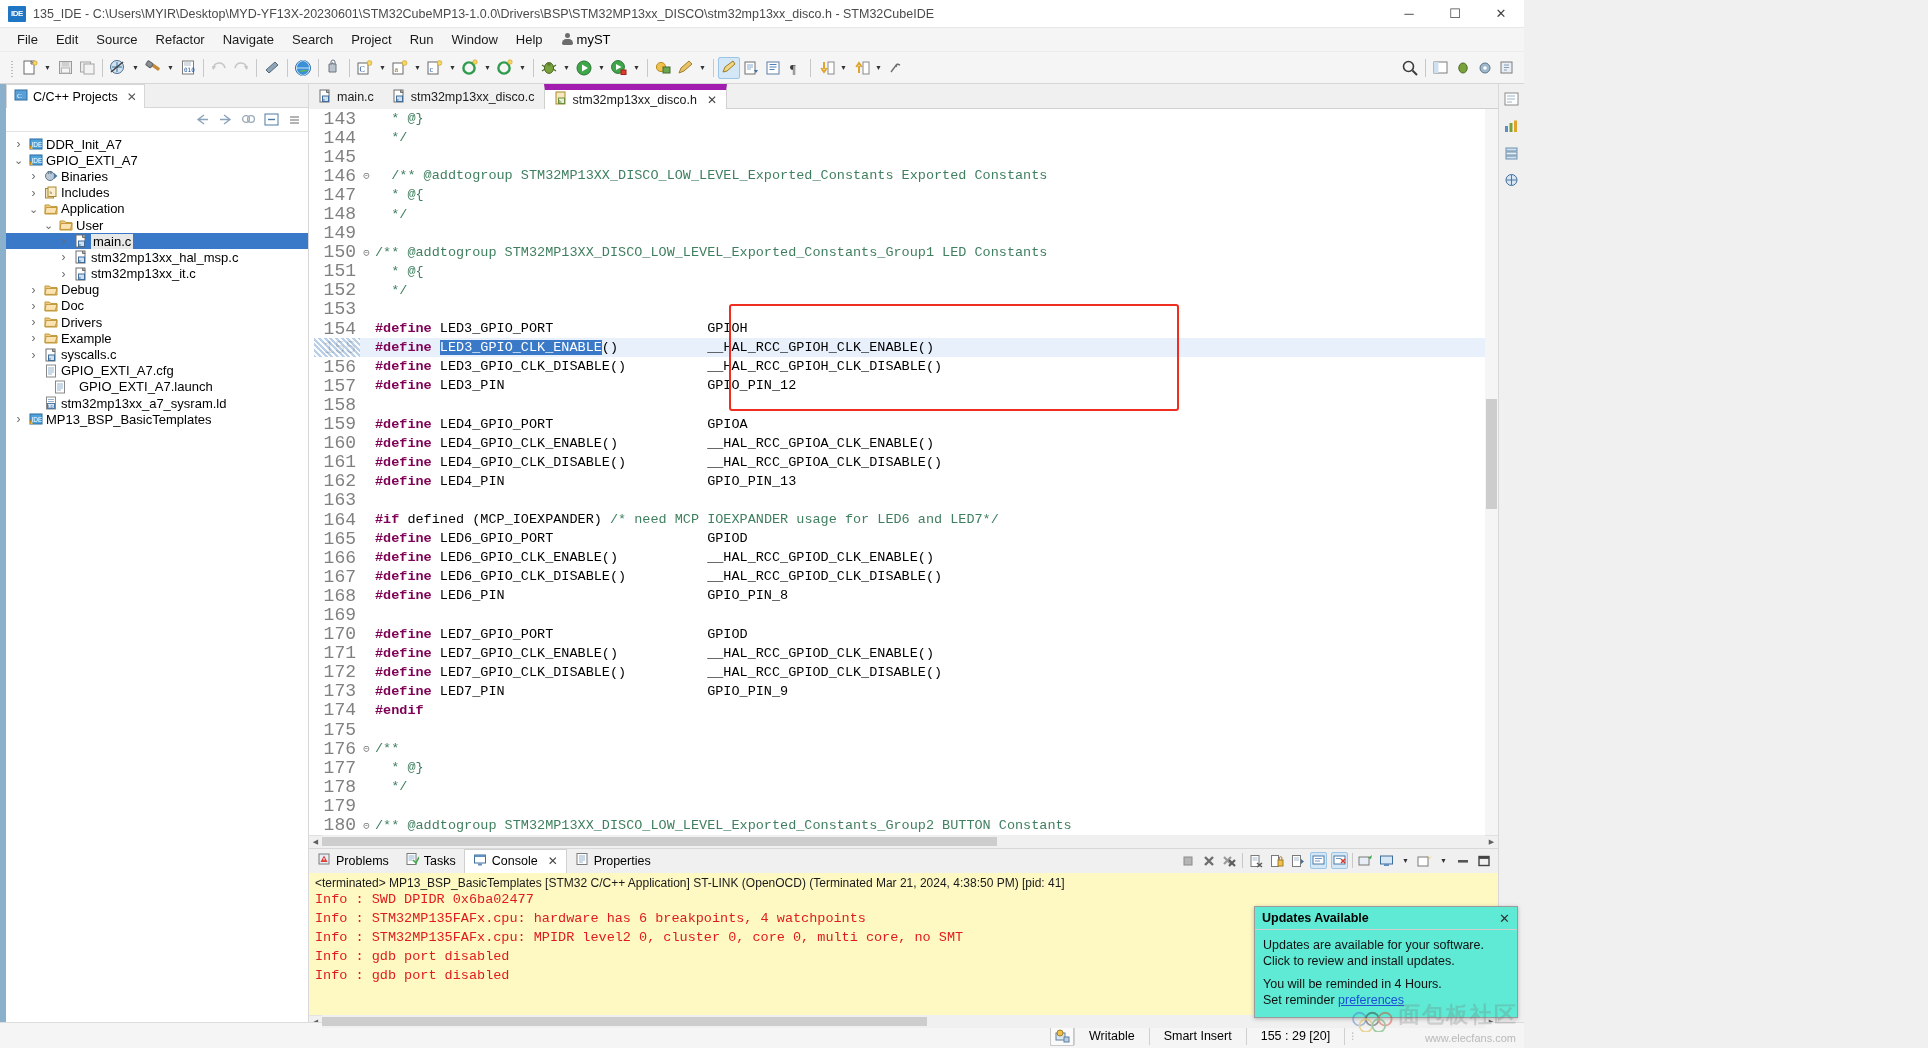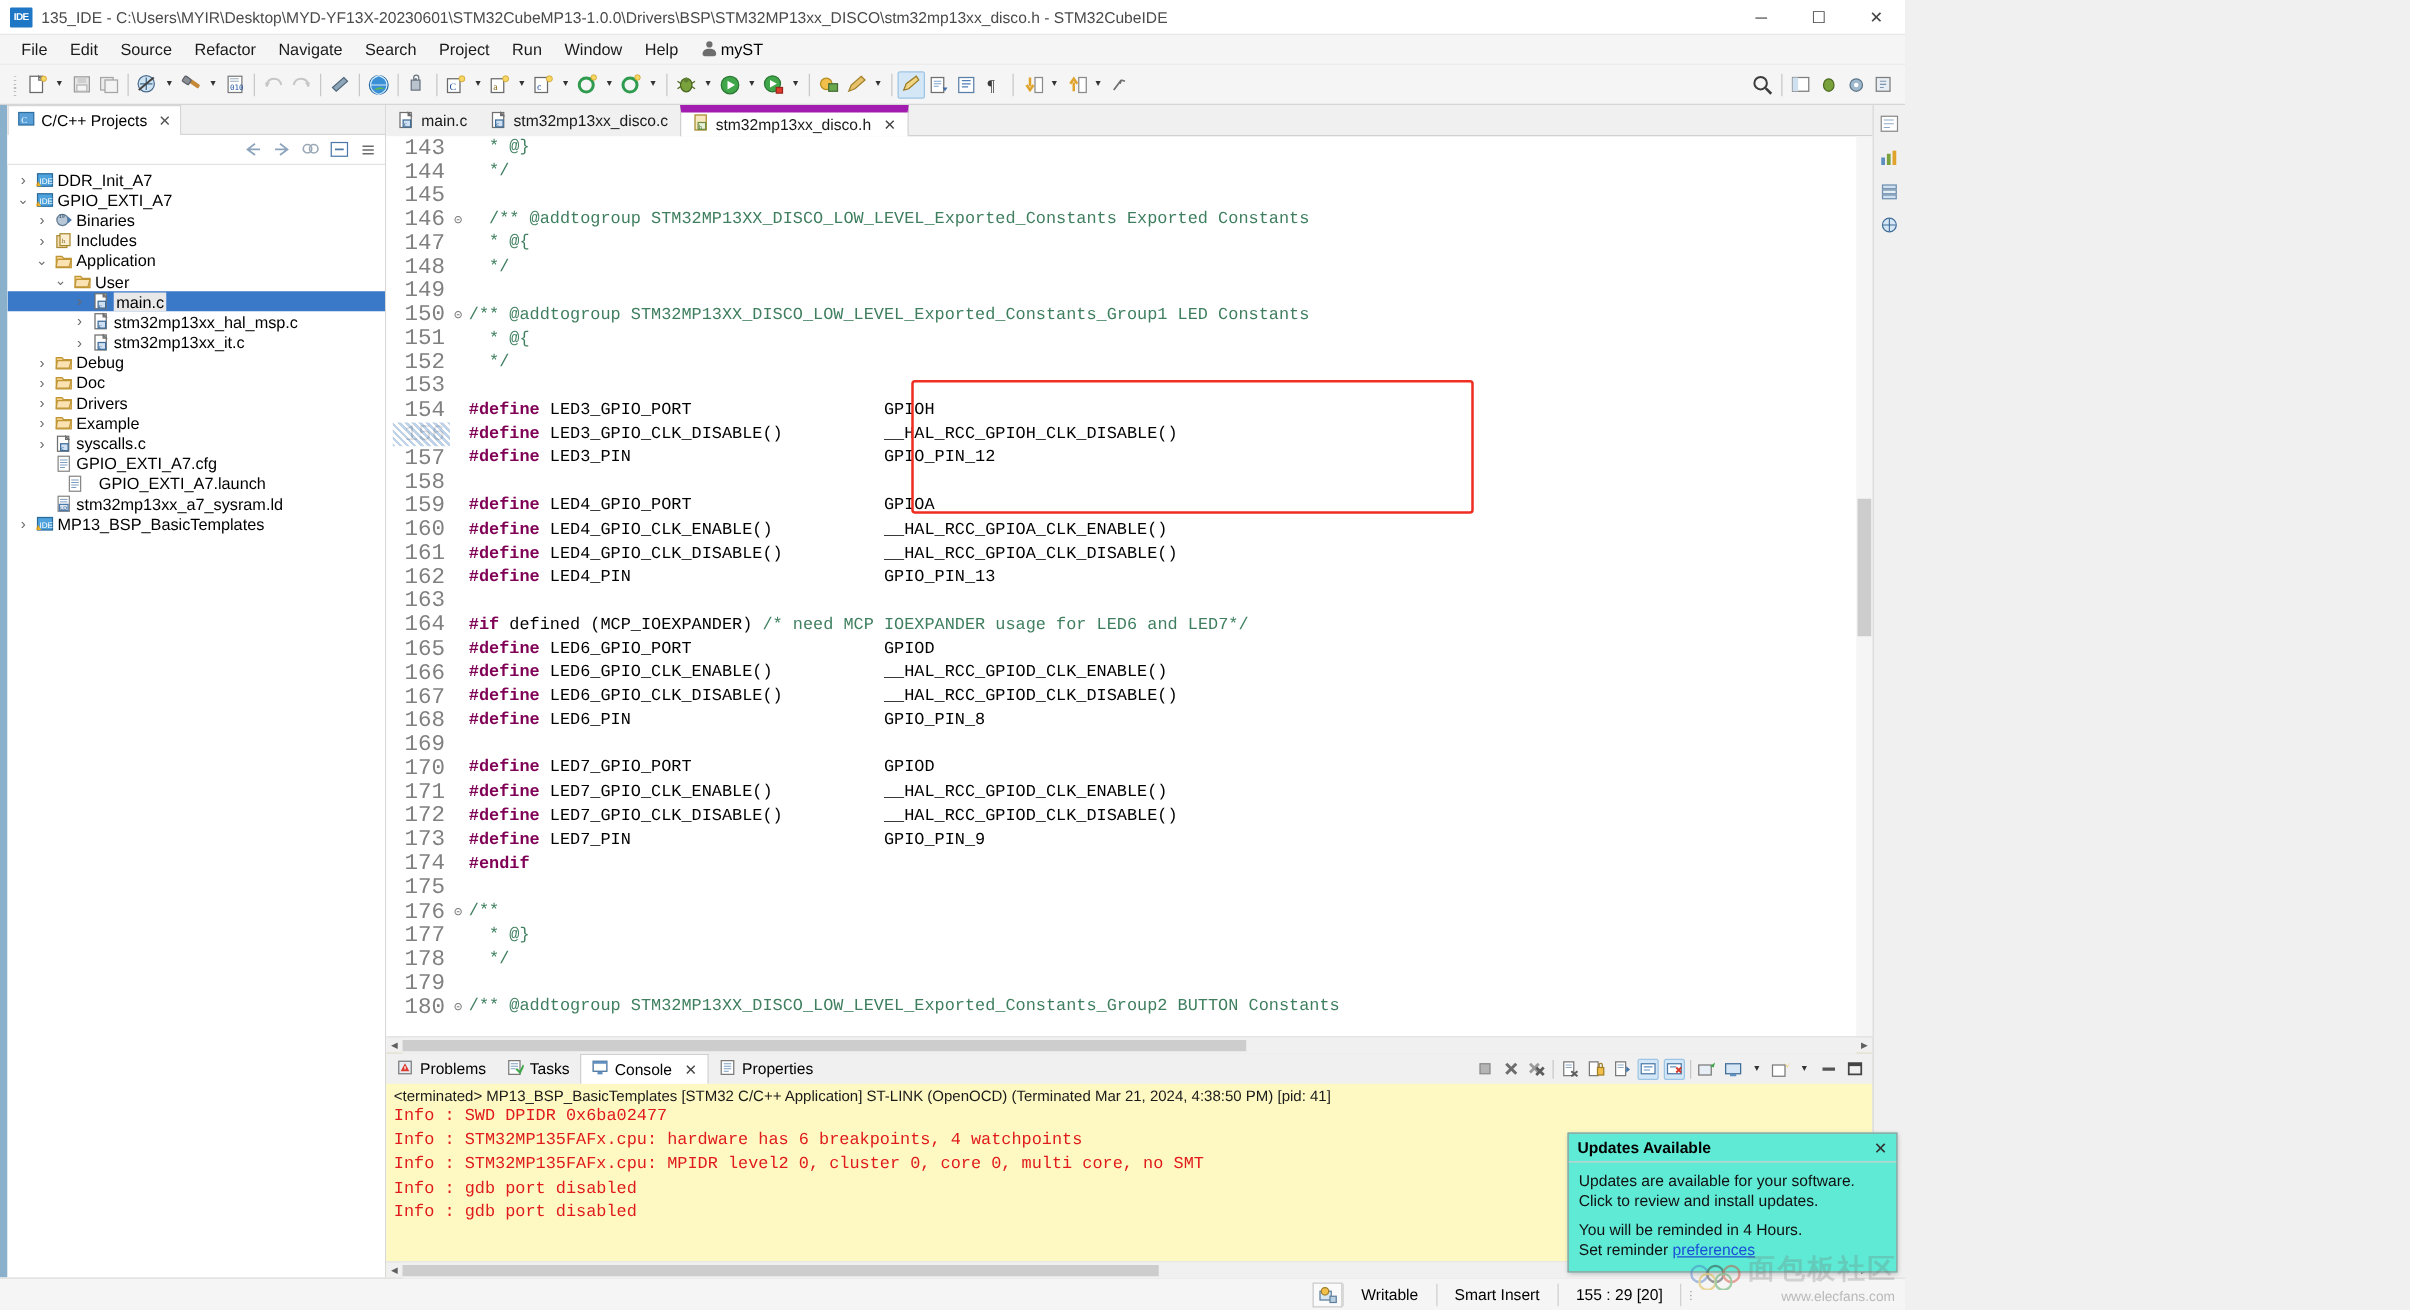--- a/index.html
+++ b/index.html
@@ -702,20 +702,21 @@
               <div class="cline"><span class="lnum">146</span><span class="fold">⊝</span><span class="ctxt"><span class="cm">  /** @addtogroup STM32MP13XX_DISCO_LOW_LEVEL_Exported_Constants Exported Constants</span></span></div>
               <div class="cline"><span class="lnum">147</span><span class="fold"></span><span class="ctxt"><span class="cm">  * @{</span></span></div>
               <div class="cline"><span class="lnum">148</span><span class="fold"></span><span class="ctxt"><span class="cm">  */</span></span></div>
               <div class="cline"><span class="lnum">149</span><span class="fold"></span><span class="ctxt"><span class="pl"></span></span></div>
               <div class="cline"><span class="lnum">150</span><span class="fold">⊝</span><span class="ctxt"><span class="cm">/** @addtogroup STM32MP13XX_DISCO_LOW_LEVEL_Exported_Constants_Group1 LED Constants</span></span></div>
               <div class="cline"><span class="lnum">151</span><span class="fold"></span><span class="ctxt"><span class="cm">  * @{</span></span></div>
               <div class="cline"><span class="lnum">152</span><span class="fold"></span><span class="ctxt"><span class="cm">  */</span></span></div>
               <div class="cline"><span class="lnum">153</span><span class="fold"></span><span class="ctxt"><span class="pl"></span></span></div>
               <div class="cline"><span class="lnum">154</span><span class="fold"></span><span class="ctxt"><span class="kw">#define</span><span class="pl"> LED3_GPIO_PORT                   GPIOH</span></span></div>
               <div class="marker" style="top: 229.2px;"></div>
+              <div class="cline cur"><span class="lnum">155</span><span class="fold"></span><span class="ctxt"><span class="kw">#define</span><span class="pl"> </span><span class="sel">LED3_GPIO_CLK_ENABLE</span><span class="pl">()           __HAL_RCC_GPIOH_CLK_ENABLE()</span></span></div>
               <div class="cline"><span class="lnum">156</span><span class="fold"></span><span class="ctxt"><span class="kw">#define</span><span class="pl"> LED3_GPIO_CLK_DISABLE()          __HAL_RCC_GPIOH_CLK_DISABLE()</span></span></div>
               <div class="cline"><span class="lnum">157</span><span class="fold"></span><span class="ctxt"><span class="kw">#define</span><span class="pl"> LED3_PIN                         GPIO_PIN_12</span></span></div>
               <div class="cline"><span class="lnum">158</span><span class="fold"></span><span class="ctxt"><span class="pl"></span></span></div>
               <div class="cline"><span class="lnum">159</span><span class="fold"></span><span class="ctxt"><span class="kw">#define</span><span class="pl"> LED4_GPIO_PORT                   GPIOA</span></span></div>
               <div class="cline"><span class="lnum">160</span><span class="fold"></span><span class="ctxt"><span class="kw">#define</span><span class="pl"> LED4_GPIO_CLK_ENABLE()           __HAL_RCC_GPIOA_CLK_ENABLE()</span></span></div>
               <div class="cline"><span class="lnum">161</span><span class="fold"></span><span class="ctxt"><span class="kw">#define</span><span class="pl"> LED4_GPIO_CLK_DISABLE()          __HAL_RCC_GPIOA_CLK_DISABLE()</span></span></div>
               <div class="cline"><span class="lnum">162</span><span class="fold"></span><span class="ctxt"><span class="kw">#define</span><span class="pl"> LED4_PIN                         GPIO_PIN_13</span></span></div>
               <div class="cline"><span class="lnum">163</span><span class="fold"></span><span class="ctxt"><span class="pl"></span></span></div>
               <div class="cline"><span class="lnum">164</span><span class="fold"></span><span class="ctxt"><span class="kw">#if</span><span class="pl"> defined (MCP_IOEXPANDER) </span><span class="cm">/* need MCP IOEXPANDER usage for LED6 and LED7*/</span></span></div>
               <div class="cline"><span class="lnum">165</span><span class="fold"></span><span class="ctxt"><span class="kw">#define</span><span class="pl"> LED6_GPIO_PORT                   GPIOD</span></span></div>

